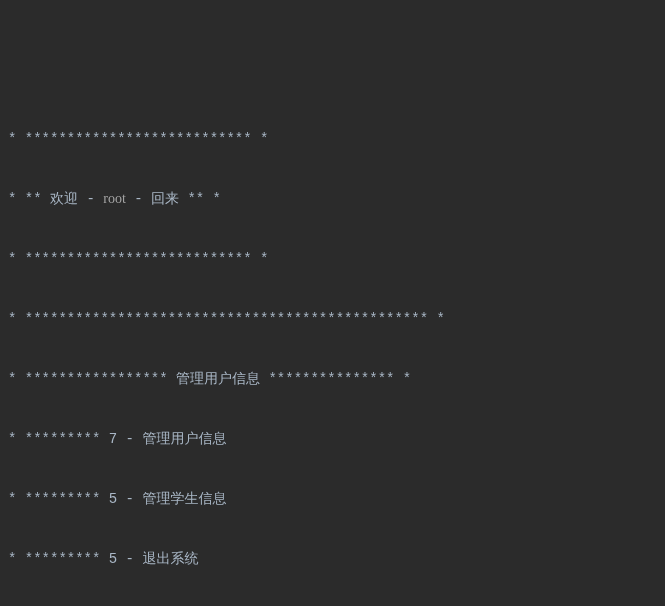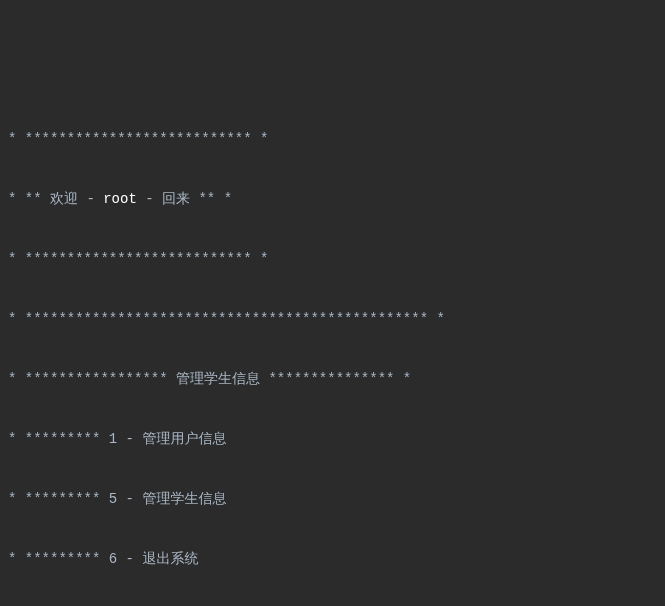--- a/index.html
+++ b/index.html
@@ -16,36 +16,37 @@
       padding: 4px 8px;
       width: 665px;
       height: 606px;
       overflow: hidden;
       white-space: pre;
     }
     .line {
       display: block;
     }
     .kw {
-      color: #ffffff;
+      color: #a3a3a3;
+      font-family: Liberation Serif, serif;
     }
   </style>
 </head>
 <body>
 
 
 
 <span class="line">* *************************** *</span>
 <span class="line"><span>* ** 欢迎 - </span><span class="kw">root</span><span> - 回来 ** *</span></span>
 <span class="line">* *************************** *</span>
 <span class="line">* ************************************************ *</span>
-<span class="line">* ***************** 管理学生信息 *************** *</span>
-<span class="line">* ********* 1 - 管理用户信息</span>
+<span class="line">* ***************** 管理用户信息 *************** *</span>
+<span class="line">* ********* 7 - 管理用户信息</span>
 <span class="line">* ********* 5 - 管理学生信息</span>
-<span class="line">* ********* 6 - 退出系统</span>
+<span class="line">* ********* 5 - 退出系统</span>
 <span class="line">* ************************************************ *</span>
 
 
 
 
 
 
 
 
 

